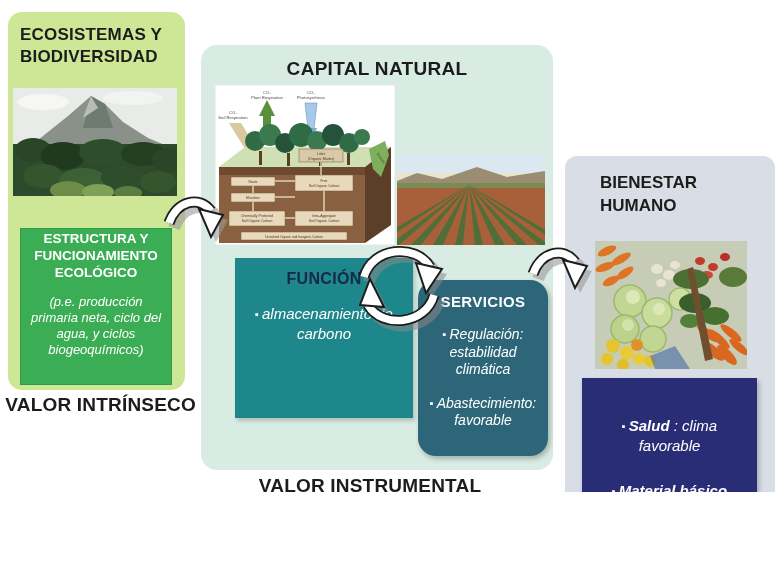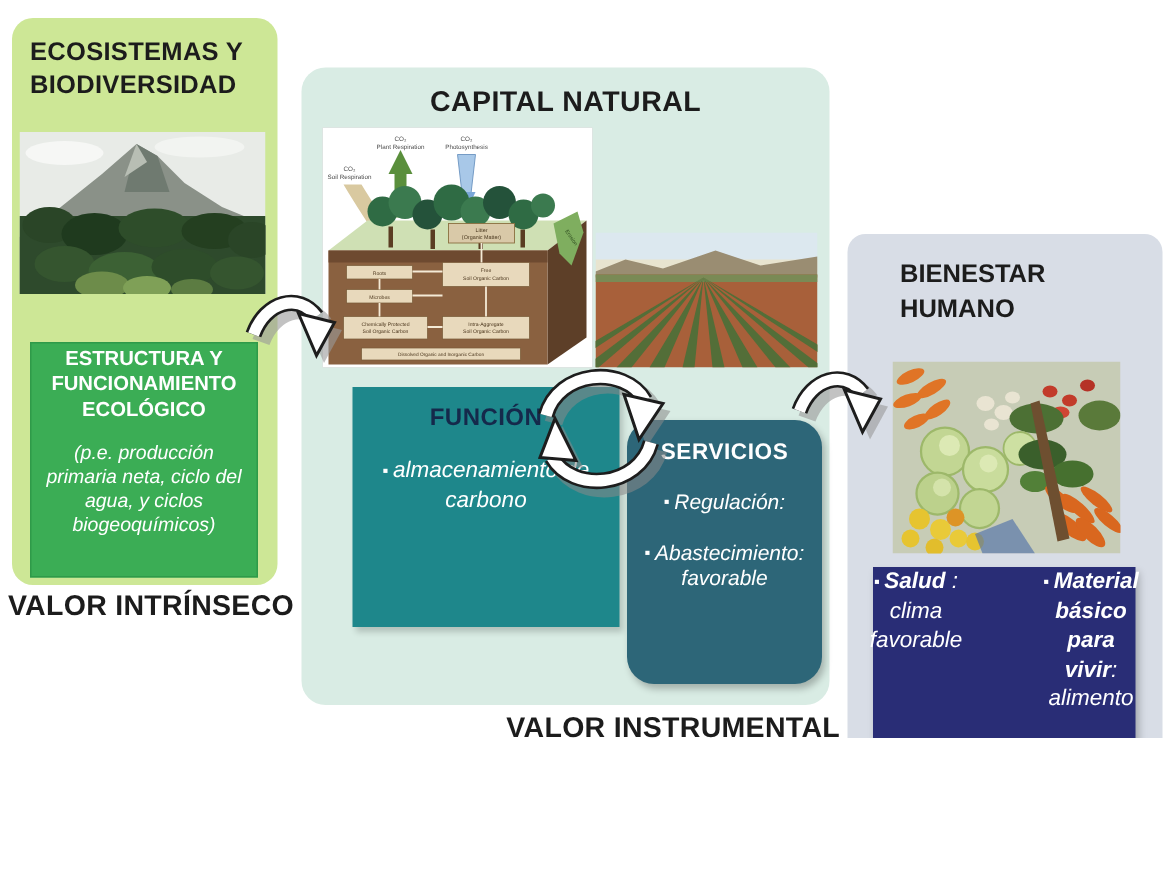--- a/index.html
+++ b/index.html
@@ -10,39 +10,39 @@
   .panel{position:absolute;box-sizing:border-box;}
   
   .left-panel{left:8px;top:12px;width:177px;height:378px;background:var(--left_panel_bg,#cde796);border-radius:14px;}
   .left-title{padding:12px 10px 0 12px;font-size:17px;font-weight:700;line-height:1.3;letter-spacing:.2px;}
   .forest-img{position:absolute;left:5px;top:76px;width:164px;height:108px;display:block;}
   .green-box{position:absolute;left:12px;top:216px;width:152px;height:157px;background:var(--green_box_bg,#3bad55);border:1px solid #2f9a49;box-sizing:border-box;text-align:center;color:#fff;padding:2px 8px;}
   .green-box .gb-title{font-size:13.5px;font-weight:700;line-height:1.25;}
   .green-box .gb-sub{margin-top:12px;font-size:13px;font-style:italic;line-height:1.25;}
   .caption{position:absolute;font-size:19px;font-weight:700;text-align:center;letter-spacing:.2px;}
   .caption-intrinseco{left:0;top:394px;width:196px;text-align:right;}
-  .caption-instrumental{left:180px;top:475px;width:380px;text-align:right;}
+  .caption-instrumental{left:180px;top:475px;width:380px;}
   
   .middle-panel{left:201px;top:45px;width:352px;height:425px;background:var(--middle_panel_bg,#d9ece4);border-radius:16px;}
   .middle-title{padding-top:13px;text-align:center;font-size:19px;font-weight:700;letter-spacing:.3px;}
   .carbon-img{position:absolute;left:14px;top:40px;width:180px;height:160px;display:block;}
   .field-img{position:absolute;left:196px;top:110px;width:148px;height:90px;display:block;}
   .funcion-box{position:absolute;left:6px;top:213px;width:178px;height:160px;background:var(--funcion_bg,#1e878b);color:#fff;text-align:center;box-shadow:2px 3px 4px rgba(0,0,0,.18);margin-left:28px;}
   .funcion-box .fb-title{margin-top:12px;font-size:16px;font-weight:700;color:var(--funcion_title,#15294b);letter-spacing:.3px;}
   .funcion-box .fb-item{margin-top:16px;font-size:15px;font-style:italic;line-height:1.3;padding:0 8px;}
   .servicios-box{position:absolute;left:217px;top:235px;width:130px;height:176px;background:var(--servicios_bg,#2d6678);border-radius:18px;color:#fff;text-align:center;box-shadow:2px 3px 5px rgba(0,0,0,.25);}
   .servicios-box .sb-title{margin-top:13px;font-size:15px;font-weight:700;letter-spacing:.4px;}
   .srv-item{margin-top:16px;font-size:14px;font-style:italic;line-height:1.25;padding:0 6px;}
   .srv-item .term{font-weight:400;}
   .srv-item .desc{display:block;font-weight:400;}
   
   .right-panel{left:565px;top:156px;width:210px;height:409px;background:var(--right_panel_bg,#d8dde6);border-radius:12px;}
   .right-title{padding-top:16px;margin:0 auto;max-width:140px;text-align:left;font-size:17px;font-weight:700;line-height:1.35;}
   .veg-img{position:absolute;left:30px;top:85px;width:152px;height:128px;display:block;}
-  .navy-box{position:absolute;left:17px;top:222px;width:175px;height:180px;background:var(--navy_box_bg,#292d76);color:#fff;text-align:center;display:flex;flex-direction:row;justify-content:center;gap:26px;box-shadow:2px 3px 5px rgba(0,0,0,.25);}
+  .navy-box{position:absolute;left:17px;top:222px;width:175px;height:180px;background:var(--navy_box_bg,#292d76);color:#fff;text-align:center;display:flex;flex-direction:column;justify-content:center;gap:26px;box-shadow:2px 3px 5px rgba(0,0,0,.25);}
   .nv-item{font-size:15px;font-style:italic;line-height:1.3;padding:0 14px;}
   .nv-item .term{font-weight:700;}
   
   .bullet{font-style:normal;font-size:11px;vertical-align:1px;margin-right:3px;}
   .arrows{position:absolute;left:0;top:0;width:783px;height:583px;pointer-events:none;}
   .dashed-line{position:absolute;left:0;top:574px;width:783px;height:3px;background:repeating-linear-gradient(90deg,#2b2b2b 0 3px,transparent 3px 7px);}
   svg text{font-family:"Liberation Sans",sans-serif;}
 </style>
 </head>
 <body>
@@ -190,20 +190,21 @@
 
     <div class="funcion-box">
       <div class="fb-title">FUNCIÓN</div>
       <div class="fb-item"><span class="bullet">▪</span><span>almacenamiento de carbono</span></div>
     </div>
 
     <div class="servicios-box">
       <div class="sb-title">SERVICIOS</div>
       <div class="srv-item">
         <span class="bullet">▪</span><span class="term">Regulación:</span>
+        <span class="desc">estabilidad climática</span>
       </div>
       <div class="srv-item">
         <span class="bullet">▪</span><span class="term">Abastecimiento:</span>
         <span class="desc">favorable</span>
       </div>
     </div>
   </section>
   <div class="caption caption-instrumental">VALOR INSTRUMENTAL</div>
 
   <section class="panel right-panel">

